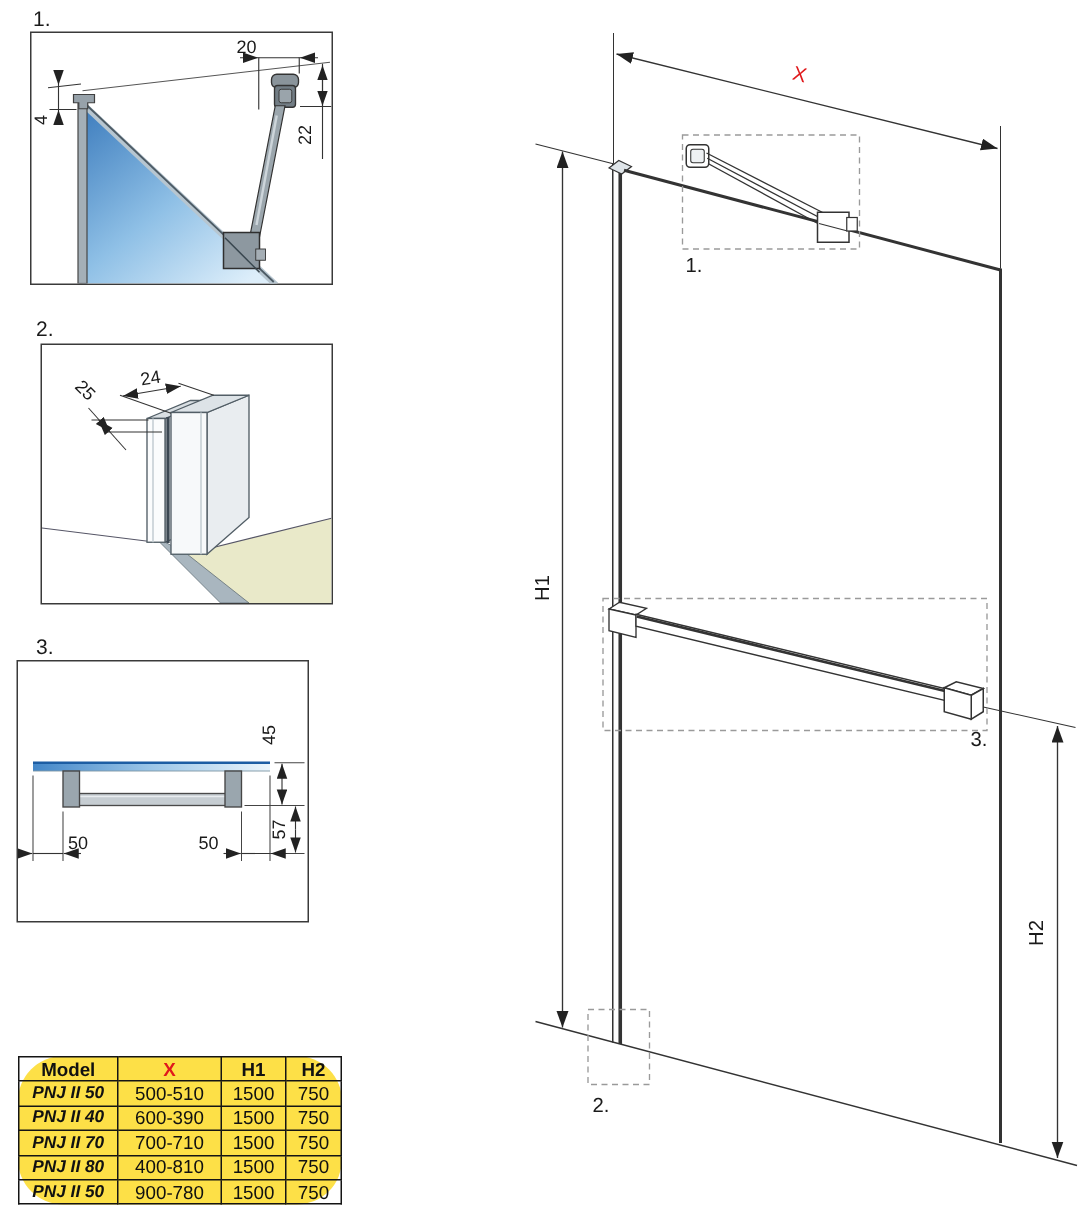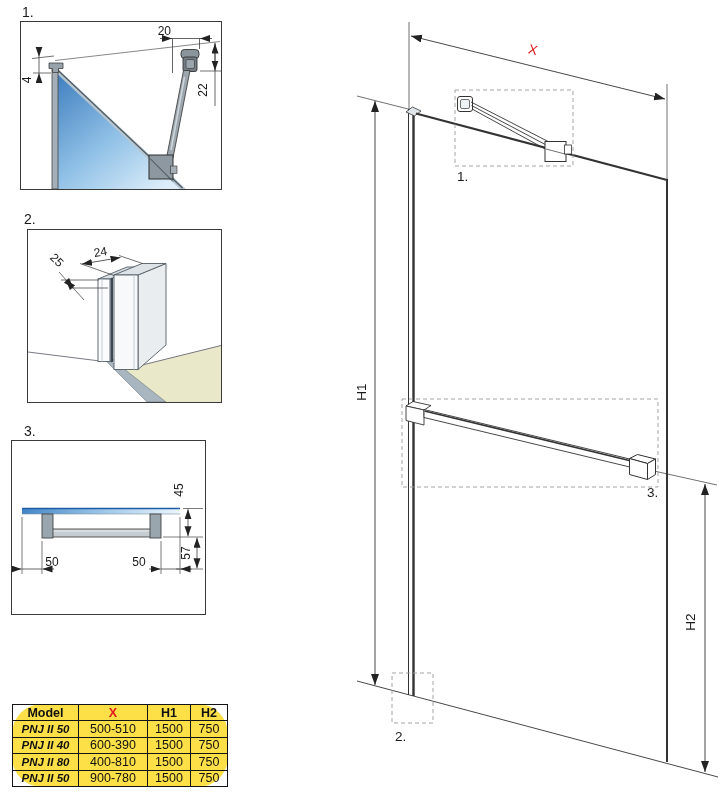--- a/index.html
+++ b/index.html
@@ -269,20 +269,26 @@
       <td>1500</td>
       <td>750</td>
     </tr>
     <tr>
       <td class="model">PNJ II 40</td>
       <td>600-390</td>
       <td>1500</td>
       <td>750</td>
     </tr>
     <tr>
+      <td class="model">PNJ II 70</td>
+      <td>700-710</td>
+      <td>1500</td>
+      <td>750</td>
+    </tr>
+    <tr>
       <td class="model">PNJ II 80</td>
       <td>400-810</td>
       <td>1500</td>
       <td>750</td>
     </tr>
     <tr>
       <td class="model">PNJ II 50</td>
       <td>900-780</td>
       <td>1500</td>
       <td>750</td>

